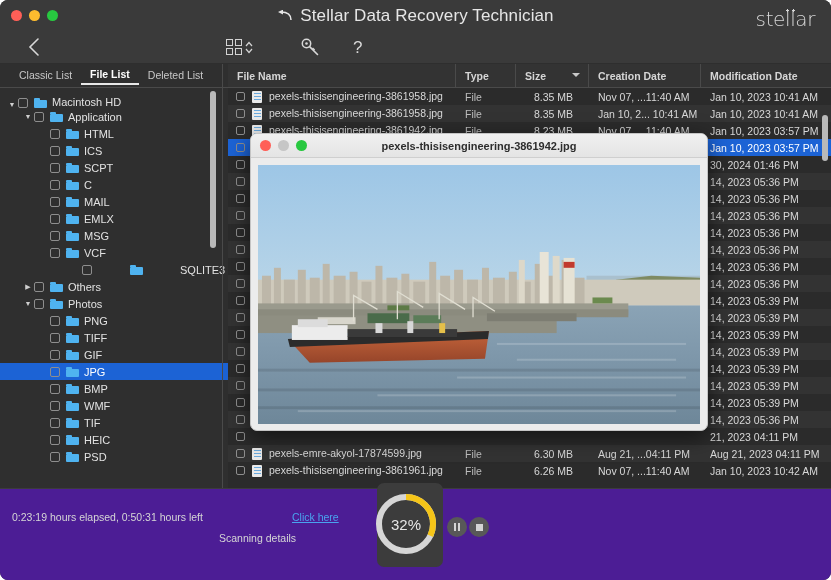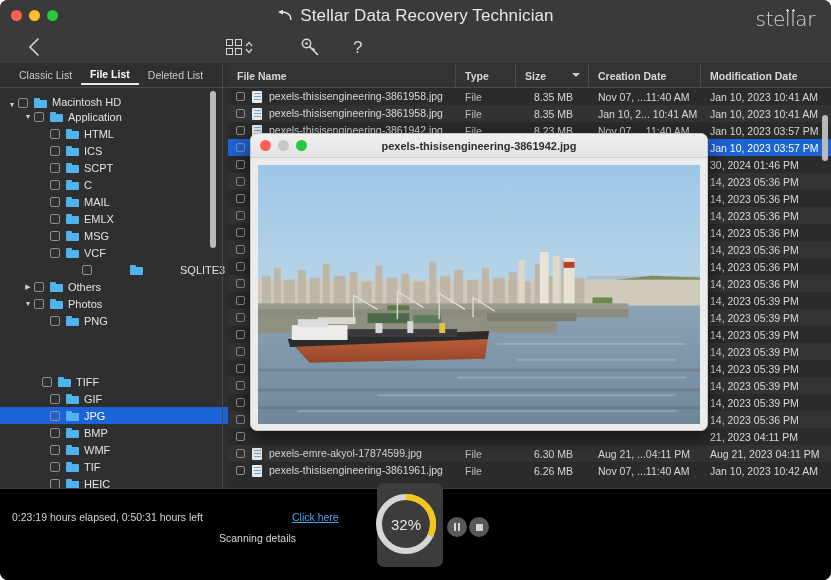--- a/index.html
+++ b/index.html
@@ -202,21 +202,21 @@
   .pv-title {
     position: absolute; left: 0; right: 0; text-align: center;
     font-size: 11px; font-weight: bold; color: #2d2d2d;
     pointer-events: none;
   }
   .pv-body { padding: 7px 7px 8px 7px; height: 274px; }
   .pv-img { width: 100%; height: 100%; display: block; }
 
   
   .status {
-    height: 92px; background: #000000;
+    height: 92px; background: #4c1d95;
     position: relative; border-top: 1px solid #3c3c3c;
   }
   .st-elapsed {
     position: absolute; left: 12px; top: 22px;
     font-size: 10.5px; color: #d6d6d6;
   }
   .st-scan {
     position: absolute; left: 219px; top: 22px;
     font-size: 10.5px; color: #d6d6d6; margin-top: 21px;
   }
@@ -394,21 +394,21 @@
             <span class="cbox"></span>
             <span class="folder"></span>
             <span>Photos</span>
           </div>
           <div class="tnode" style="padding-left: 38px;">
             <span class="twist"></span>
             <span class="cbox"></span>
             <span class="folder"></span>
             <span>PNG</span>
           </div>
-          <div class="tnode" style="padding-left: 30px; margin-top: 44px;">
+          <div class="tnode" style="padding-left: 38px;">
             <span class="twist"></span>
             <span class="cbox"></span>
             <span class="folder"></span>
             <span>TIFF</span>
           </div>
           <div class="tnode" style="padding-left: 38px;">
             <span class="twist"></span>
             <span class="cbox"></span>
             <span class="folder"></span>
             <span>GIF</span>

